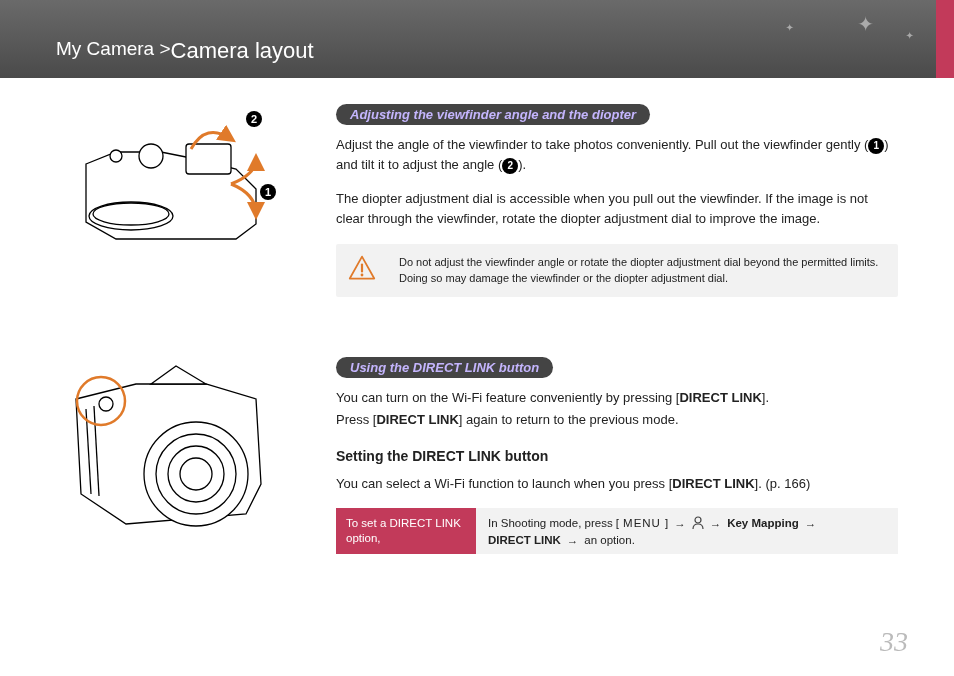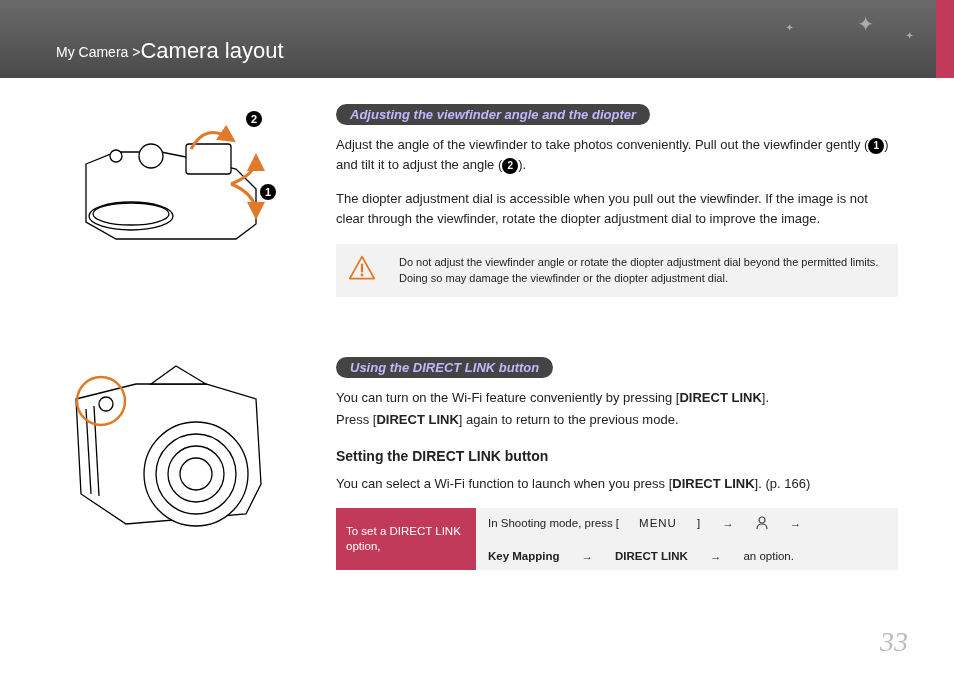--- a/index.html
+++ b/index.html
@@ -8,21 +8,21 @@
   
   .header {
     height: 78px;
     background: linear-gradient(to bottom, #6a6a6a 0%, #5a5a5a 50%, #4a4a4a 100%);
     position: relative;
     padding: 0 56px;
     display: flex;
     align-items: flex-end;
     color: #fff;
   }
-  .header .path { font-size: 14px; padding-bottom: 18px; }
+  .header .path { font-size: 19px; padding-bottom: 18px; }
   .header .title { font-size: 22px; font-weight: 300; padding-bottom: 14px; }
   .header .sparkle { position: absolute; color: #ddd; font-size: 10px; opacity: .6; }
   .header .s1 { right: 80px; top: 12px; font-size: 20px; }
   .header .s2 { right: 160px; top: 22px; }
   .header .s3 { right: 40px; top: 30px; }
   .header .tab { position: absolute; right: 0; top: 0; width: 18px; height: 78px; background: #c23a5a; }
 
   .page { padding: 26px 56px 0 56px; display: flex; gap: 20px; }
   .leftcol { width: 260px; flex-shrink: 0; }
   .rightcol { flex: 1; }
@@ -38,21 +38,21 @@
   .bold { font-weight:700; }
 
   .note-box { background:#f2f2f2; border-radius:2px; padding:10px 12px; display:flex; gap:23px; align-items:flex-start; margin-bottom:30px; }
   .note-icon svg { width:28px; height:28px; }
   .note-text { font-size:11px; line-height:1.5; }
 
   .sub-head { font-size:14px; font-weight:700; margin:18px 0 10px; }
 
   .proc-row { display:flex; align-items:stretch; font-size:11.5px; margin-top:4px; }
   .proc-label { background:#c23a5a; color:#fff; padding:8px 10px; width:140px; display:flex; align-items:center; line-height:1.3; }
-  .proc-body { background:#f2f2f2; flex:1; padding:8px 12px; display:flex; align-items:center; gap:20px; flex-wrap:wrap; }
+  .proc-body { background:#f2f2f2; flex:1; padding:8px 12px; display:flex; align-items:center; gap:4px; flex-wrap:wrap; }
   .arrow { margin:0 2px; }
   .menu-glyph { font-weight:400; letter-spacing:1px; }
   .user-icon svg { width:12px; height:14px; vertical-align:middle; }
 
   .page-num { position:absolute; right:46px; bottom:18px; font-size:28px; font-style:italic; color:#bbb; font-family: Georgia, serif; }
 </style>
 </head>
 <body>
 
 <div class="header">

